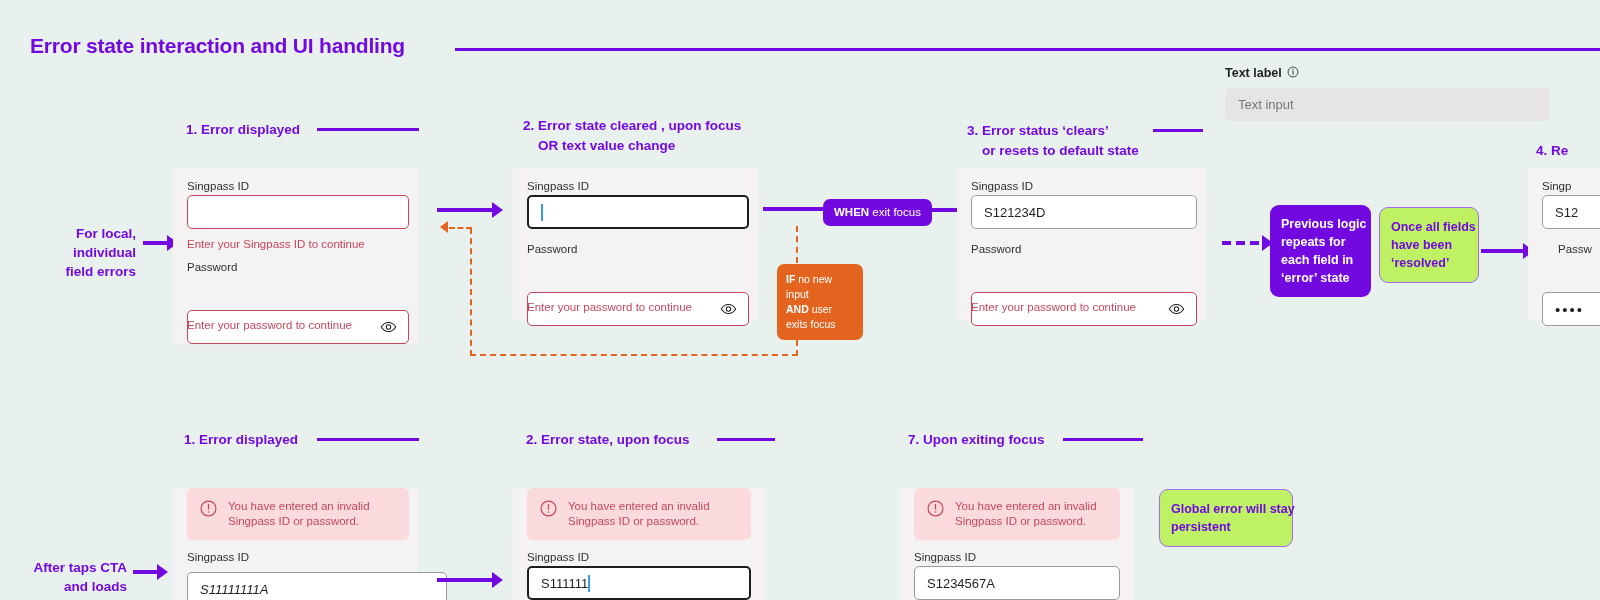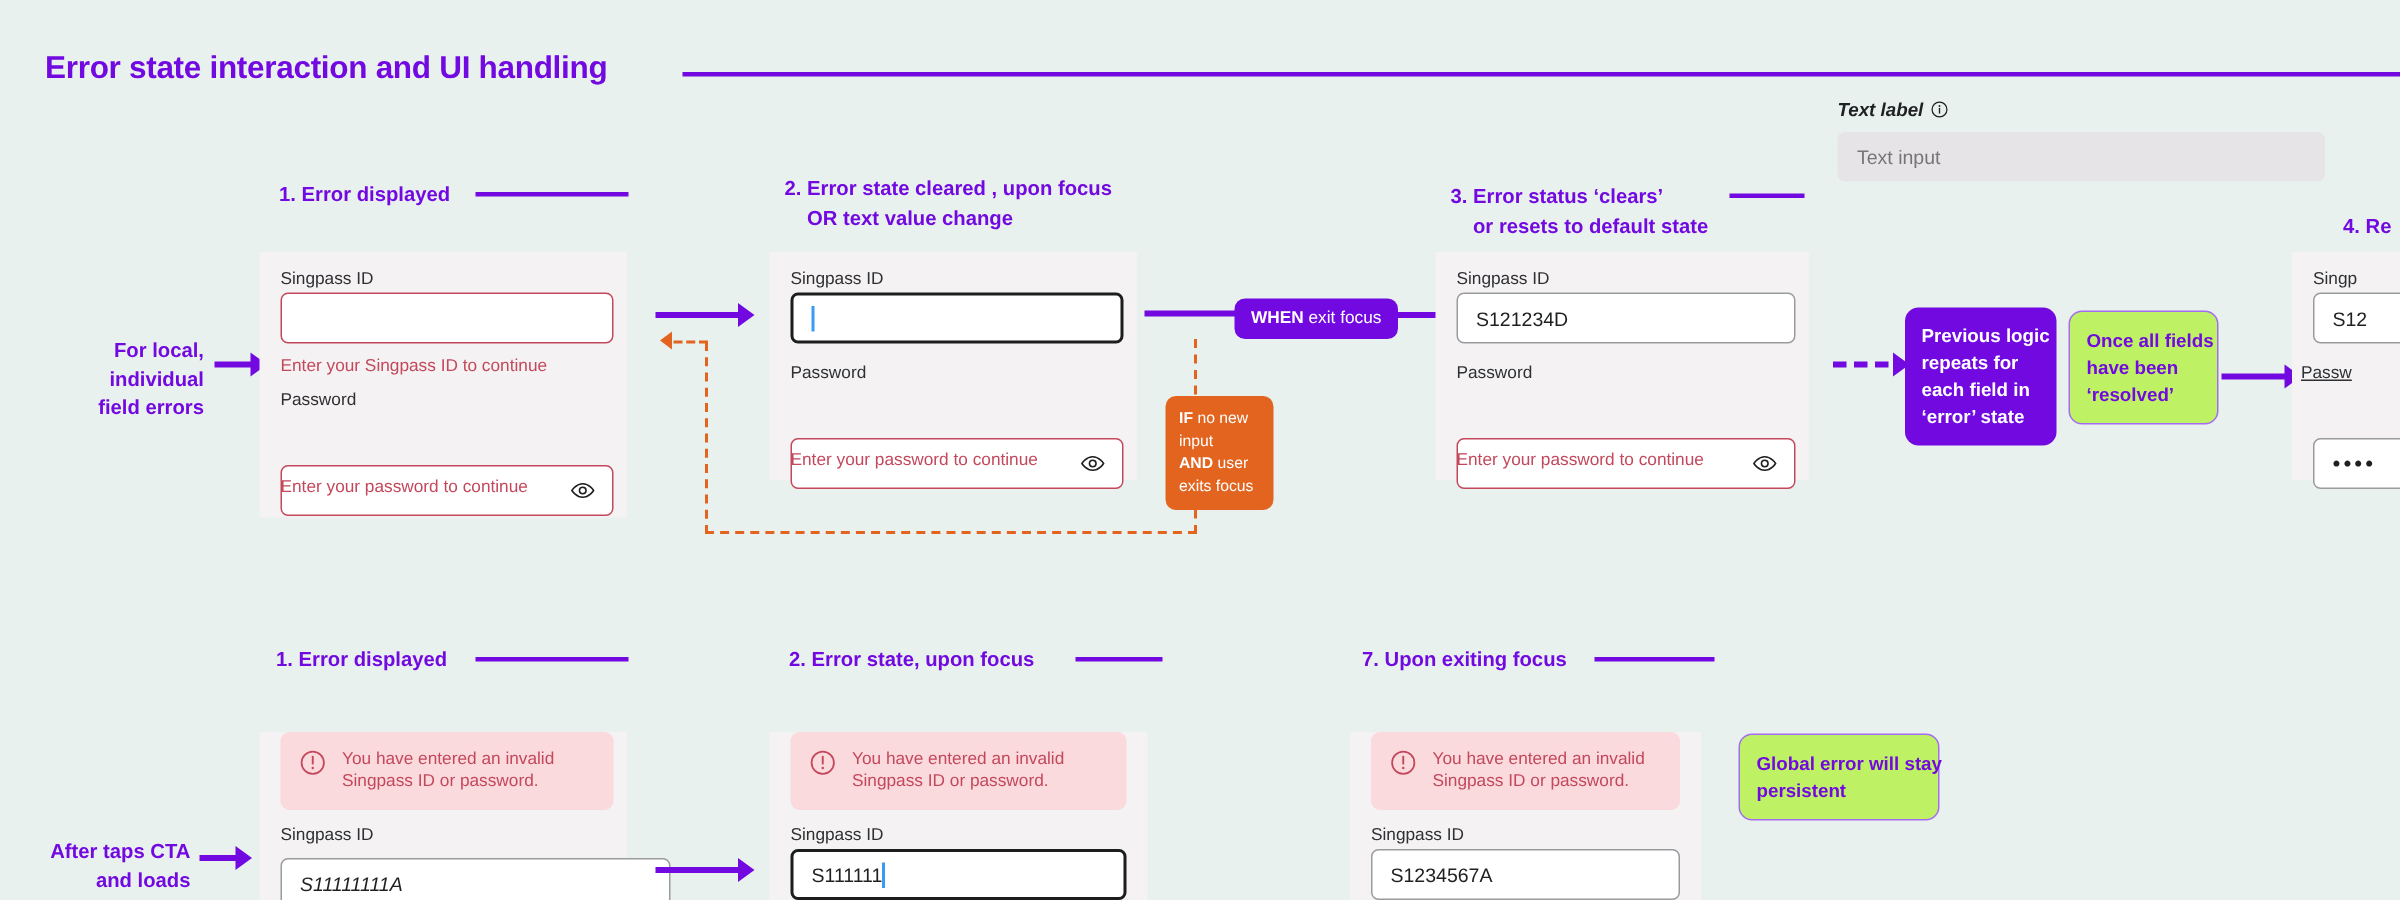--- a/index.html
+++ b/index.html
@@ -103,21 +103,21 @@
   }
   .dash-seg{background:#7209e0;height:4px;}
 
   
   .odash-h{border-top:2.2px dashed #e2641f;}
   .odash-v{border-left:2.2px dashed #e2641f;}
 
   
   #tl-label{
     left:1225px;top:66px;font-size:12.5px;font-weight:bold;color:#1f2022;
-    display:flex;align-items:center;gap:5px;font-style:italic;
+    display:flex;gap:5px;
   }
   #tl-input{
     left:1225px;top:88px;width:325px;height:33px;background:#e6e4e6;
     border-radius:5px;display:flex;align-items:center;padding:0 13px;
     box-sizing:border-box;font-size:13px;color:#76767a;
   }
 </style>
 </head>
 <body>
 
@@ -147,21 +147,21 @@
 <div class="abs step-head" style="left:186px;top:120px;">1. Error displayed</div>
 <div class="abs step-rule" style="left:317px;top:128px;width:102px;"></div>
 
 <div class="abs step-head" style="left:523px;top:116px;">2. Error state cleared , upon focus
     OR text value change</div>
 
 <div class="abs step-head" style="left:967px;top:121px;">3. Error status ‘clears’
     or resets to default state</div>
 <div class="abs step-rule" style="left:1153px;top:129px;width:50px;"></div>
 
-<div class="abs step-head" style="left:1536px;top:141px;margin-left:26px;">4. Re</div>
+<div class="abs step-head" style="left:1536px;top:141px;">4. Re</div>
 
 <div class="abs card" style="left:173px;top:168px;width:245px;height:177px;">
   <div class="abs fld-label" style="left:14px;top:11px;">Singpass ID</div>
   <div class="abs inp err" style="left:14px;top:27px;width:222px;"></div>
   <div class="abs err-msg" style="left:14px;top:64px;">Enter your Singpass ID to continue</div>
   <div class="abs fld-label" style="left:14px;top:92px;">Password</div>
   <div class="abs inp err" style="left:14px;top:108px;width:222px;">
     <span></span>
     <svg class="eye" viewBox="0 0 24 24">
       <path d="M1.8 12s3.8-6.3 10.2-6.3S22.2 12 22.2 12 18.4 18.3 12 18.3 1.8 12 1.8 12z" fill="none" stroke="#1f2022" stroke-width="1.5"></path>
@@ -202,21 +202,21 @@
   <div class="ar-line abs" style="left:0;top:5px;width:45px;"></div>
   <div class="ar-head abs" style="left:42px;top:-1px;"></div>
 </div>
 
 <div class="abs odash-v" style="left:796px;top:226px;height:130px;"></div>
 <div class="abs odash-h" style="left:470px;top:354px;width:328px;"></div>
 <div class="abs odash-v" style="left:470px;top:228px;height:128px;"></div>
 <div class="abs odash-h" style="left:449px;top:227px;width:23px;"></div>
 <div class="abs ar-head-l" style="left:440px;top:221px;"></div>
 
-<div class="abs obox" style="left:777px;top:264px;width:72px;"><b>IF</b><span> no new</span><br><span>input</span><br><b>AND</b><span> user</span><br><span>exits focus</span></div>
+<div class="abs obox" style="left:777px;top:264px;width:86px;"><b>IF</b><span> no new</span><br><span>input</span><br><b>AND</b><span> user</span><br><span>exits focus</span></div>
 
 <div class="abs card" style="left:957px;top:168px;width:249px;height:152px;">
   <div class="abs fld-label" style="left:14px;top:11px;">Singpass ID</div>
   <div class="abs inp normal" style="left:14px;top:27px;width:226px;">S121234D</div>
   <div class="abs fld-label" style="left:14px;top:74px;">Password</div>
   <div class="abs inp err" style="left:14px;top:90px;width:226px;">
     <span></span>
     <svg class="eye" viewBox="0 0 24 24">
       <path d="M1.8 12s3.8-6.3 10.2-6.3S22.2 12 22.2 12 18.4 18.3 12 18.3 1.8 12 1.8 12z" fill="none" stroke="#1f2022" stroke-width="1.5"></path>
       <circle cx="12" cy="12" r="3.1" fill="none" stroke="#1f2022" stroke-width="1.5"></circle>
@@ -242,21 +242,21 @@
 ‘resolved’</div>
 
 <div class="abs" style="left:1481px;top:244px;width:52px;">
   <div class="ar-line abs" style="left:0;top:5px;width:45px;"></div>
   <div class="ar-head abs" style="left:42px;top:-1px;"></div>
 </div>
 
 <div class="abs card" style="left:1528px;top:168px;width:160px;height:152px;">
   <div class="abs fld-label" style="left:14px;top:11px;">Singp</div>
   <div class="abs inp normal" style="left:14px;top:27px;width:120px;">S12</div>
-  <div class="abs fld-label" style="left:6px;top:74px;text-decoration:underline;">Passw</div>
+  <div class="abs fld-label" style="left:30px;top:74px;">Passw</div>
   <div class="abs inp normal" style="left:14px;top:90px;width:120px;">
     <span class="dots">••••</span>
   </div>
 </div>
 
 <div class="abs annot-left" style="left:10px;top:558px;width:117px;">After taps CTA
 and loads</div>
 <div class="abs" style="left:133px;top:565px;width:30px;">
   <div class="ar-line abs" style="left:0;top:5px;width:26px;"></div>
   <div class="ar-head abs" style="left:24px;top:-1px;"></div>

